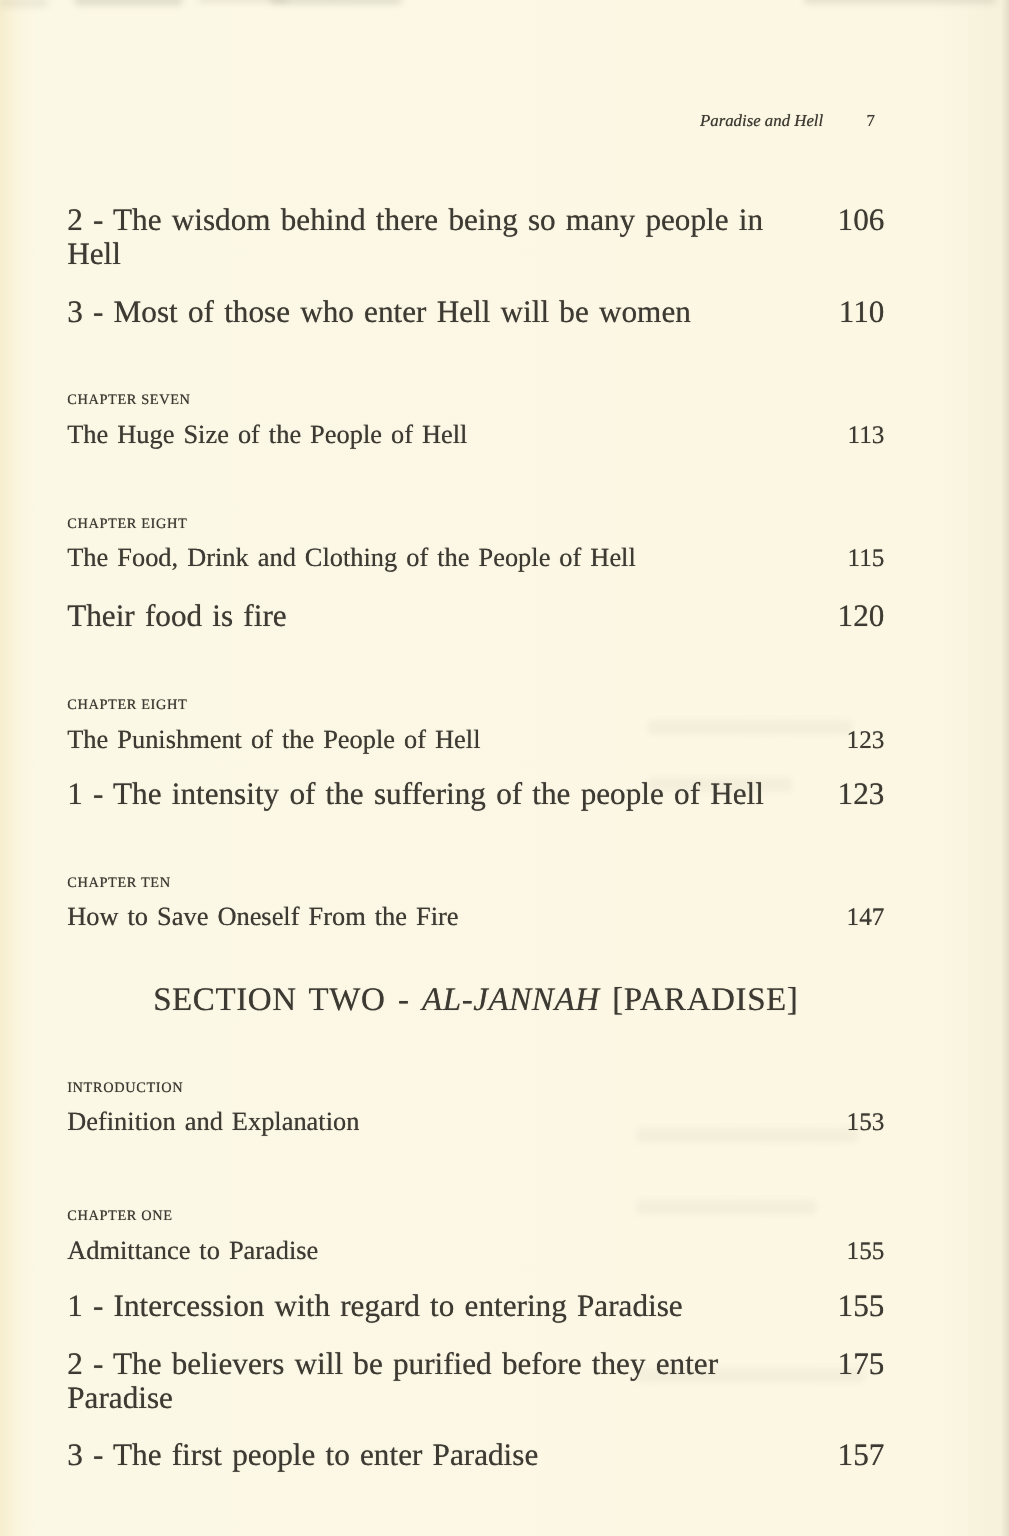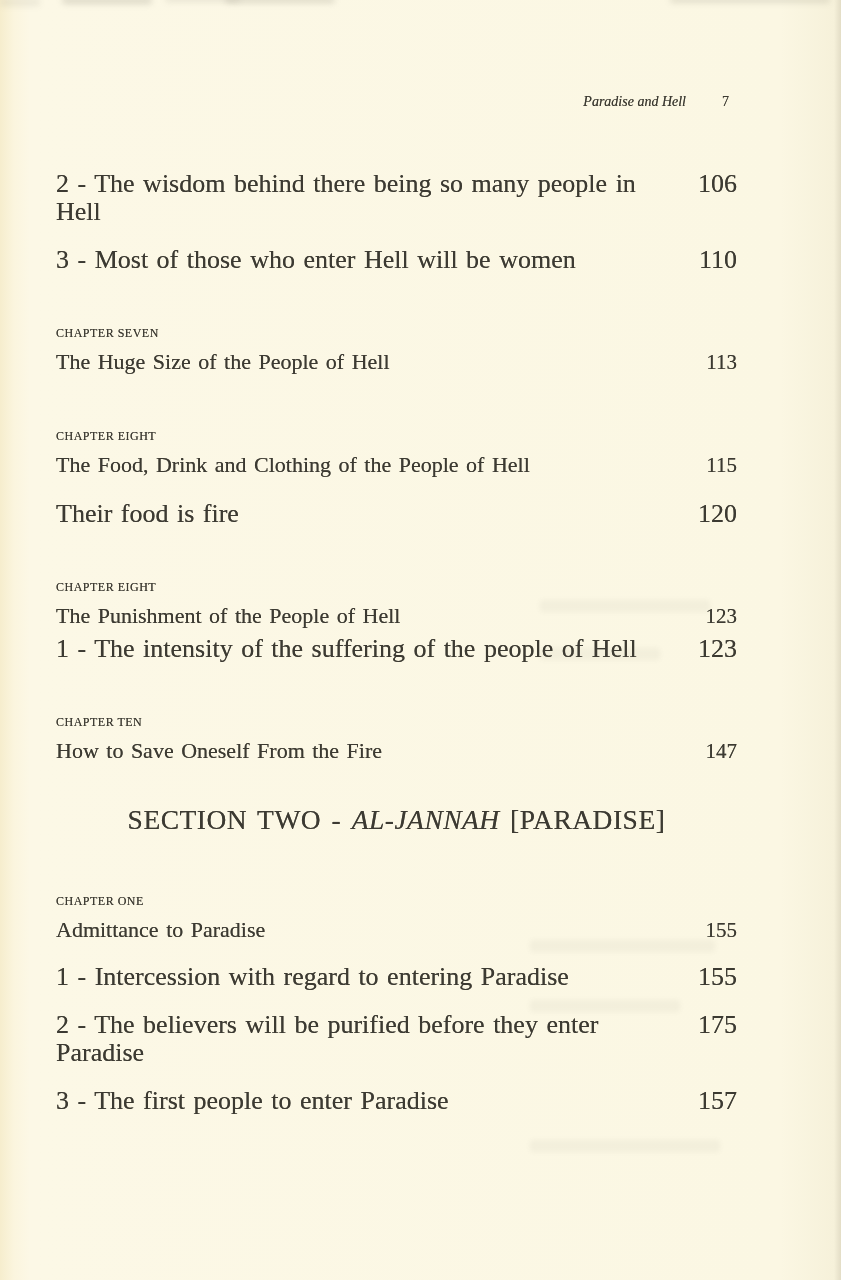--- a/index.html
+++ b/index.html
@@ -179,38 +179,45 @@
     </li>
 
     <li class="chapter-block text-ink">
       <div class="chapter-heading">CHAPTER EIGHT</div>
       <div class="chapter-title-row">
         <span class="chapter-title">The Punishment of the People of Hell</span>
         <span class="chapter-page">123</span>
       </div>
     </li>
 
-    <li class="entry-row text-ink" style="margin-top: 4px;">
+    <li class="entry-row text-ink" style="margin-top: 17px;">
       <span class="entry-label">1 - The intensity of the suffering of the people of Hell</span>
       <span class="entry-page">123</span>
     </li>
 
 
     <li class="chapter-block text-ink">
       <div class="chapter-heading">CHAPTER TEN</div>
       <div class="chapter-title-row">
         <span class="chapter-title">How to Save Oneself From the Fire</span>
         <span class="chapter-page">147</span>
       </div>
     </li>
 
     <li class="section-heading text-ink">
       <span>SECTION TWO - </span><span class="italic-part">AL-JANNAH</span><span> [PARADISE]</span>
     </li>
 
+    <li class="chapter-block text-ink" style="margin-top: 42px;">
+      <div class="chapter-heading">INTRODUCTION</div>
+      <div class="chapter-title-row">
+        <span class="chapter-title">Definition and Explanation</span>
+        <span class="chapter-page">153</span>
+      </div>
+    </li>
 
     <li class="chapter-block text-ink" style="margin-top: 50px;">
       <div class="chapter-heading">CHAPTER ONE</div>
       <div class="chapter-title-row">
         <span class="chapter-title">Admittance to Paradise</span>
         <span class="chapter-page">155</span>
       </div>
     </li>
 
     <li class="entry-row text-ink" style="margin-top: 18px;">

